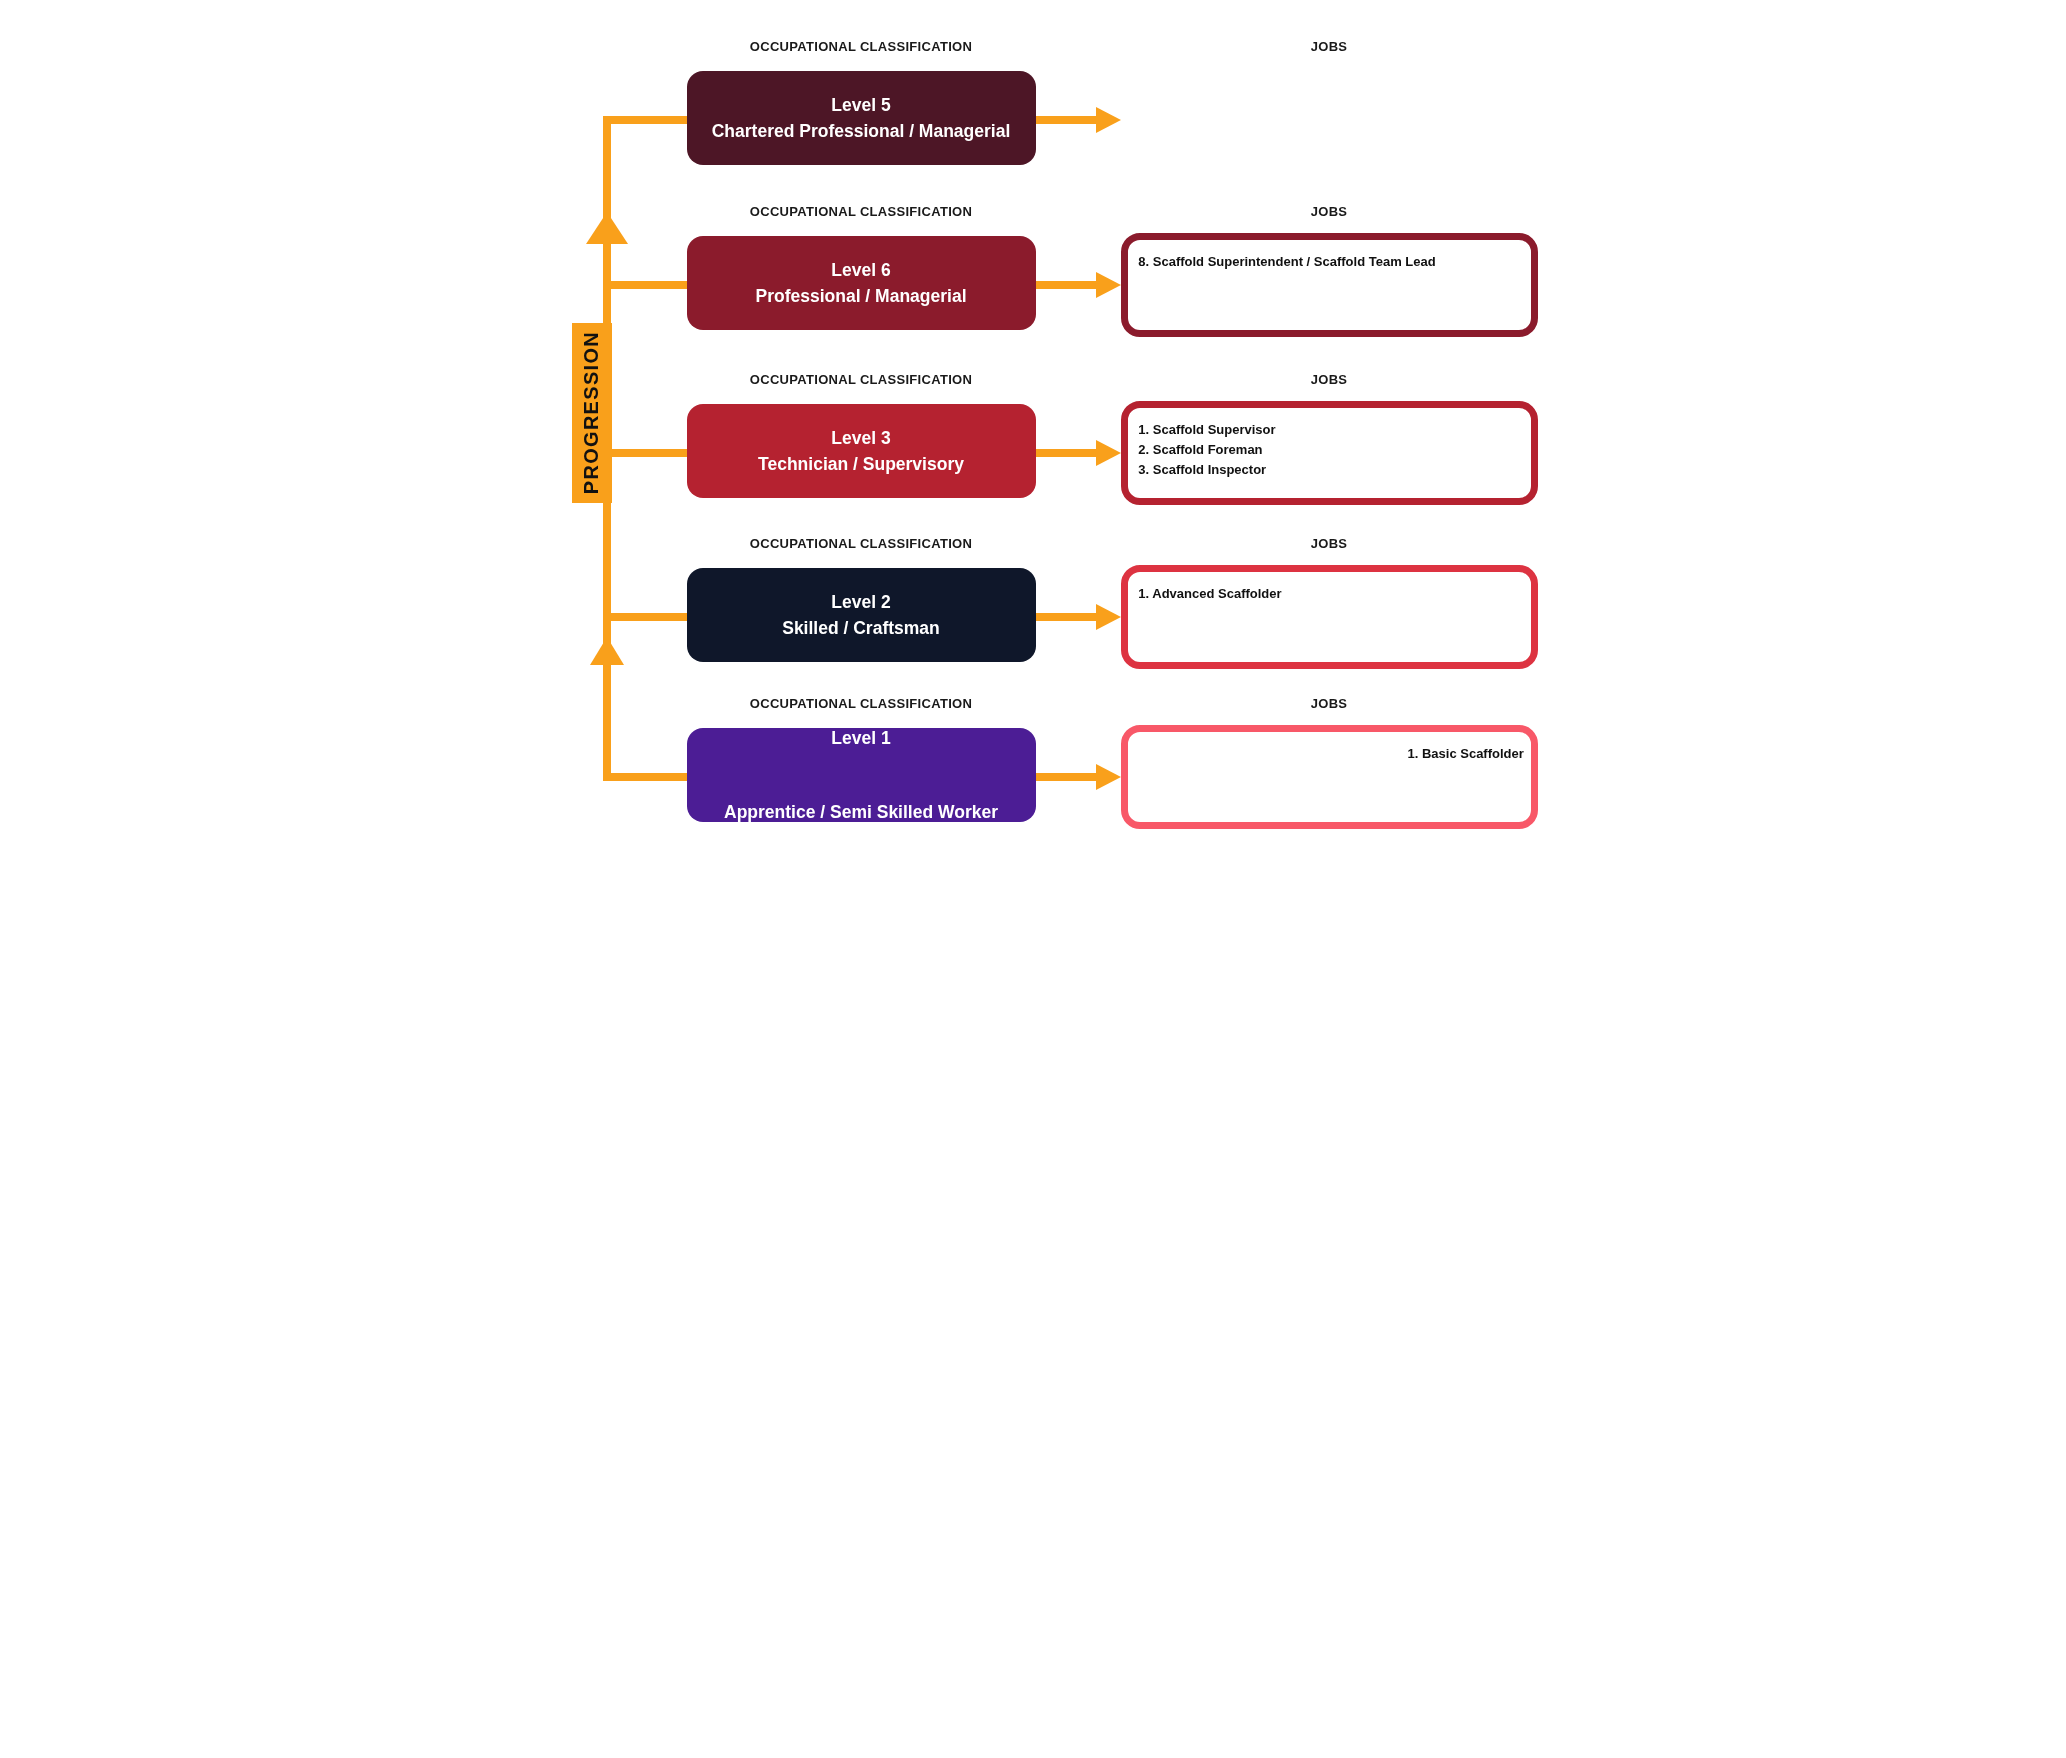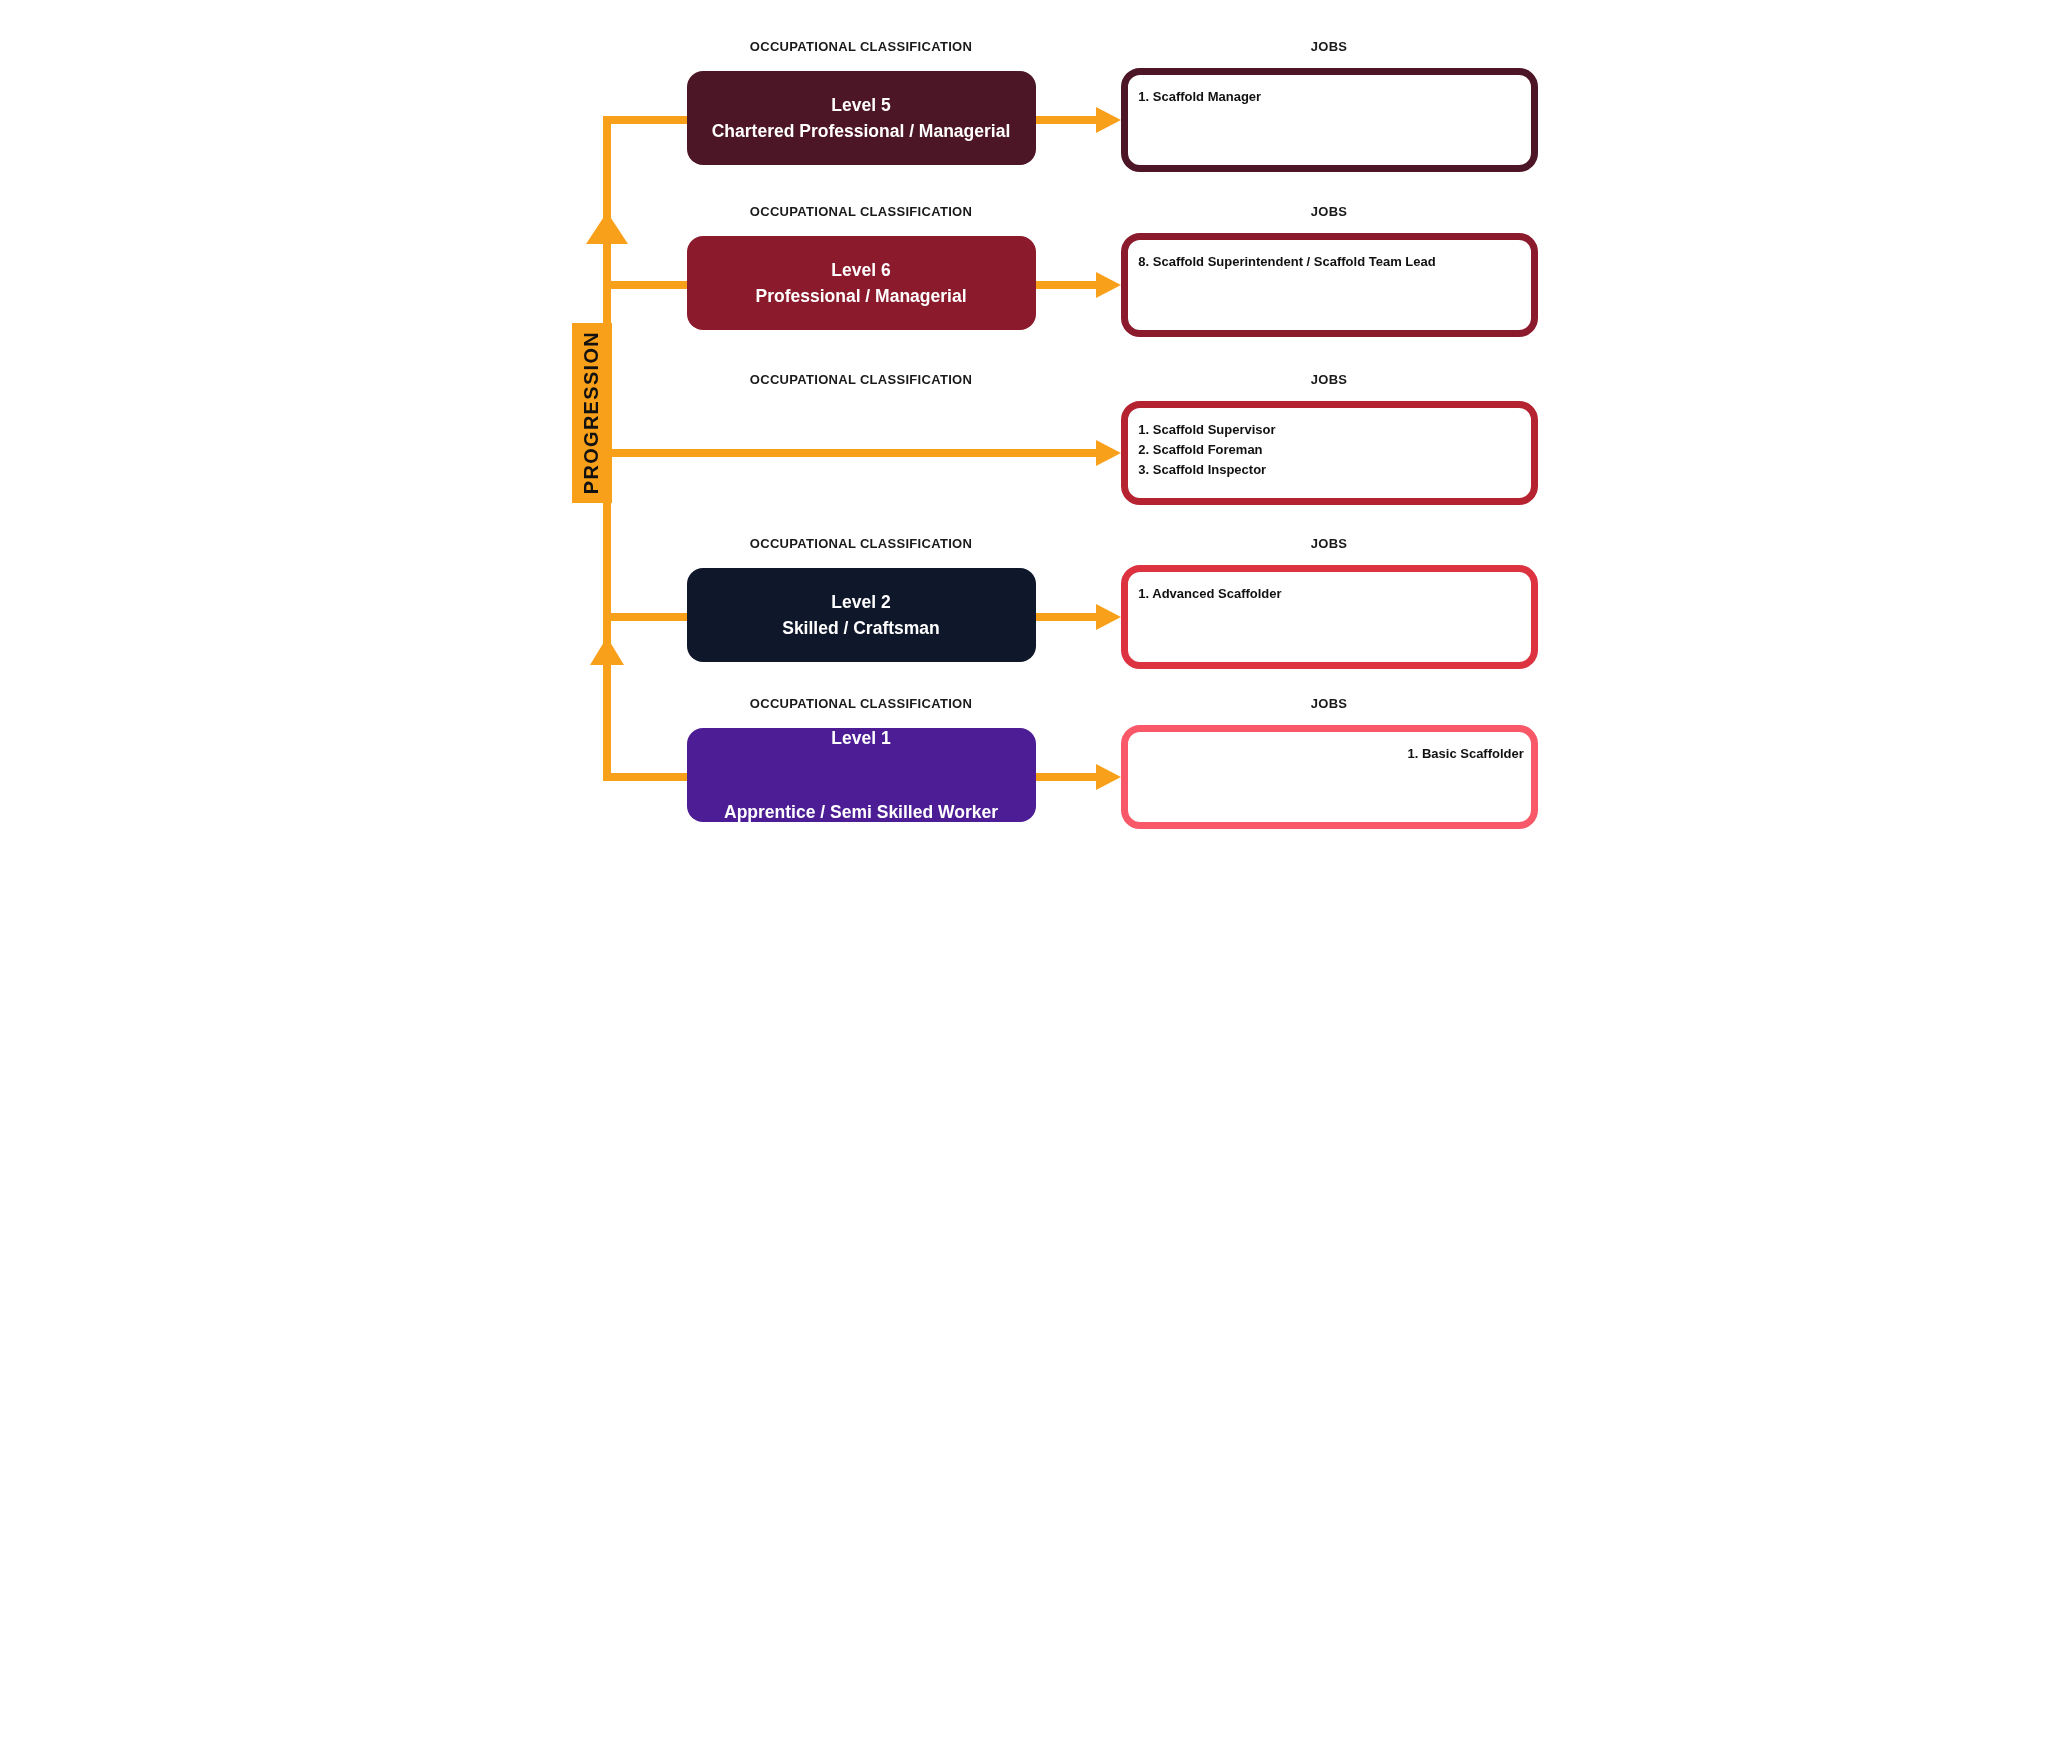--- a/index.html
+++ b/index.html
@@ -177,23 +177,20 @@
 
   <div class="row r0">
     <div class="class-header">OCCUPATIONAL CLASSIFICATION</div>
     <div class="jobs-header">JOBS</div>
     <div class="branch-line" style="background-color: rgb(249, 160, 27);"></div>
     <div class="arrow-right" style="border-left-color: rgb(249, 160, 27);"></div>
     <div class="class-box" style="background-color: rgb(77, 22, 38);">
       <div class="lvl-title">Level 5</div>
       <div class="lvl-subtitle">Chartered Professional / Managerial</div>
     </div>
-    <div class="jobs-box" style="border-color: rgb(77, 22, 38);">
-      <div class="job-line">1. Scaffold Manager</div>
-    </div>
   </div>
 
   <div class="row r1">
     <div class="class-header">OCCUPATIONAL CLASSIFICATION</div>
     <div class="jobs-header">JOBS</div>
     <div class="branch-line" style="background-color: rgb(249, 160, 27);"></div>
     <div class="arrow-right" style="border-left-color: rgb(249, 160, 27);"></div>
     <div class="class-box" style="background-color: rgb(139, 27, 44);">
       <div class="lvl-title">Level 6</div>
       <div class="lvl-subtitle">Professional / Managerial</div>
@@ -201,20 +198,24 @@
     <div class="jobs-box" style="border-color: rgb(139, 27, 44);">
       <div class="job-line">8. Scaffold Superintendent / Scaffold Team Lead</div>
     </div>
   </div>
 
   <div class="row r2">
     <div class="class-header">OCCUPATIONAL CLASSIFICATION</div>
     <div class="jobs-header">JOBS</div>
     <div class="branch-line" style="background-color: rgb(249, 160, 27);"></div>
     <div class="arrow-right" style="border-left-color: rgb(249, 160, 27);"></div>
+    <div class="class-box" style="background-color: rgb(181, 34, 48);">
+      <div class="lvl-title">Level 3</div>
+      <div class="lvl-subtitle">Technician / Supervisory</div>
+    </div>
     <div class="jobs-box" style="border-color: rgb(181, 34, 48);">
       <div class="job-line">1. Scaffold Supervisor</div>
       <div class="job-line">2. Scaffold Foreman</div>
       <div class="job-line">3. Scaffold Inspector</div>
     </div>
   </div>
 
   <div class="row r3">
     <div class="class-header">OCCUPATIONAL CLASSIFICATION</div>
     <div class="jobs-header">JOBS</div>

